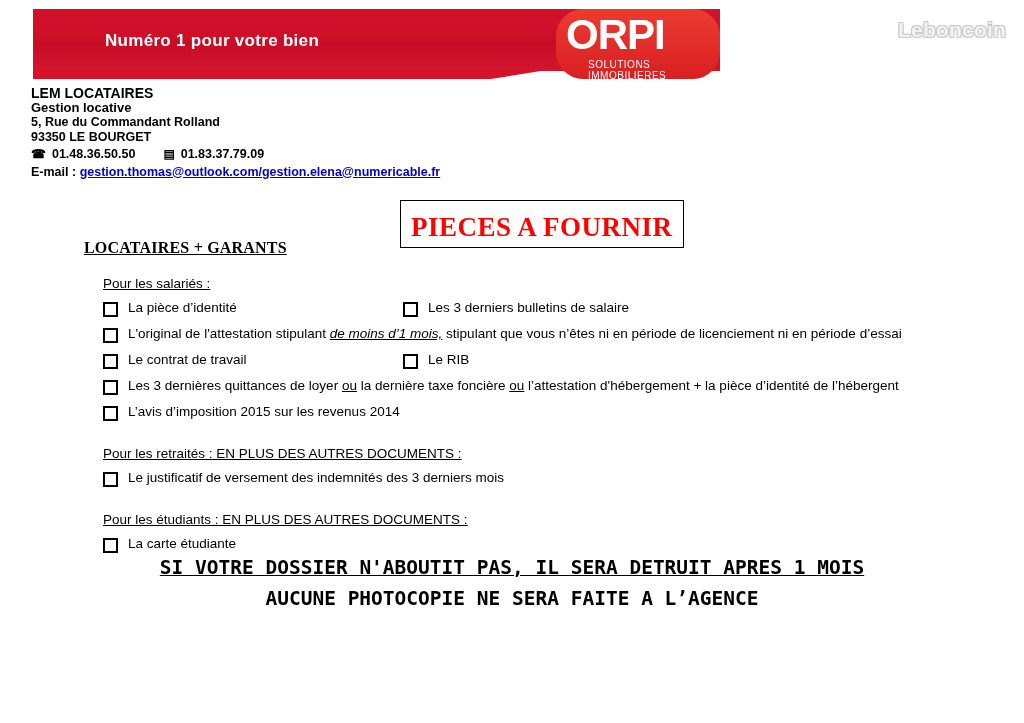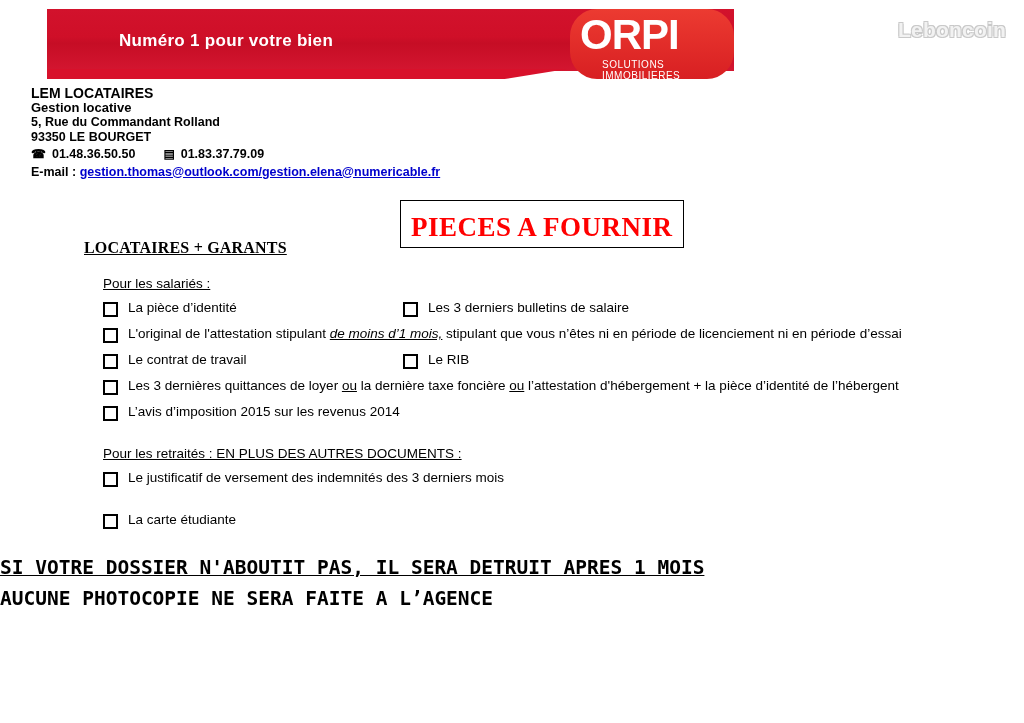--- a/index.html
+++ b/index.html
@@ -12,21 +12,21 @@
     background: #ffffff;
     font-family: "Liberation Sans", sans-serif;
     color: #000000;
     overflow: hidden;
     position: relative;
   }
 
   
   .banner {
     position: absolute;
-    left: 47px;
+    left: 33px;
     top: 9px;
     width: 687px;
     height: 70px;
   }
   .banner-red {
     position: absolute;
     left: 0;
     top: 0;
     width: 687px;
     height: 62px;
@@ -199,20 +199,21 @@
     font-style: italic;
     text-decoration: underline;
   }
 
   
   .footer-msg {
     position: absolute;
     left: 0;
     top: 552px;
     width: 1024px;
+    text-align: center;
     font-family: "DejaVu Sans Mono", monospace;
     font-size: 19.5px;
     line-height: 31px;
     font-weight: bold;
     letter-spacing: 0px;
   }
   .footer-line1 {
     text-decoration: underline;
   }
 </style>
@@ -305,20 +306,21 @@
   <div class="group-title">Pour les retraités : EN PLUS DES AUTRES DOCUMENTS :</div>
   <div class="row">
     <div class="item">
       <span class="chk"></span>
       <span class="itxt">Le justificatif de versement des indemnités des 3 derniers mois</span>
     </div>
   </div>
 
   <div class="group-gap"></div>
 
+  <div class="group-title">Pour les étudiants : EN PLUS DES AUTRES DOCUMENTS :</div>
   <div class="row">
     <div class="item">
       <span class="chk"></span>
       <span class="itxt">La  carte étudiante</span>
     </div>
   </div>
 
 </div>
 
 <div class="footer-msg">

